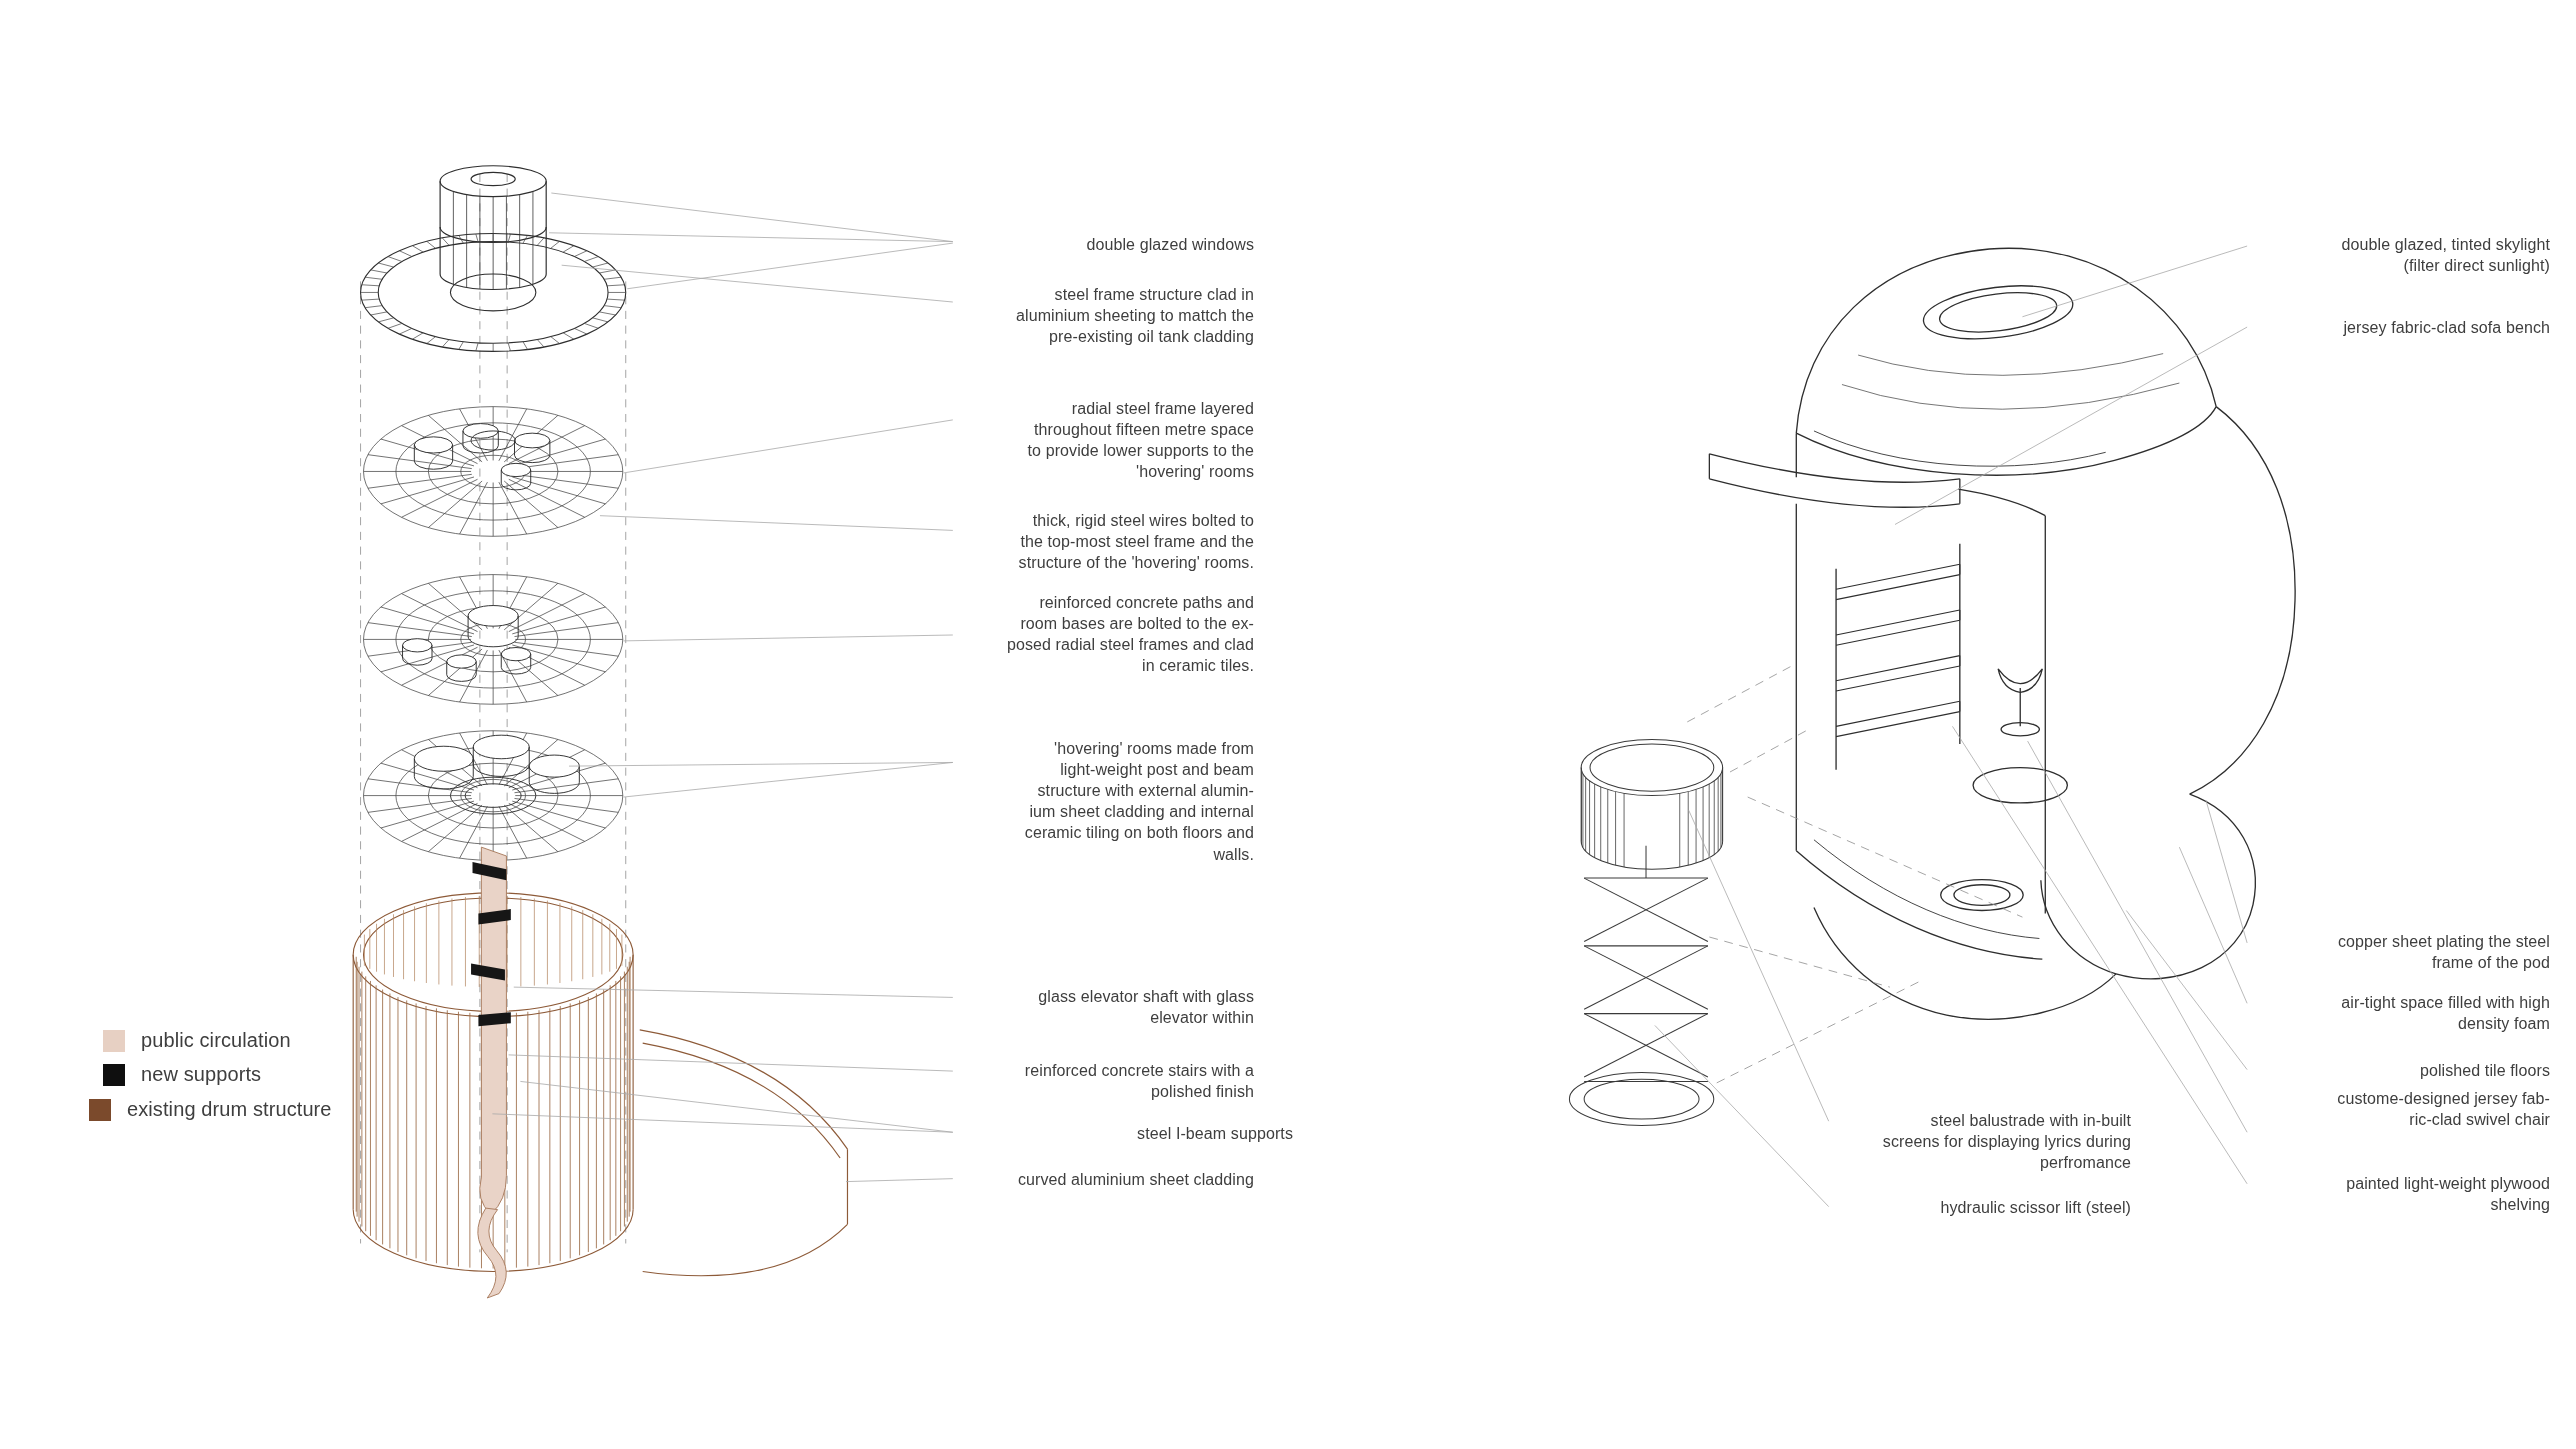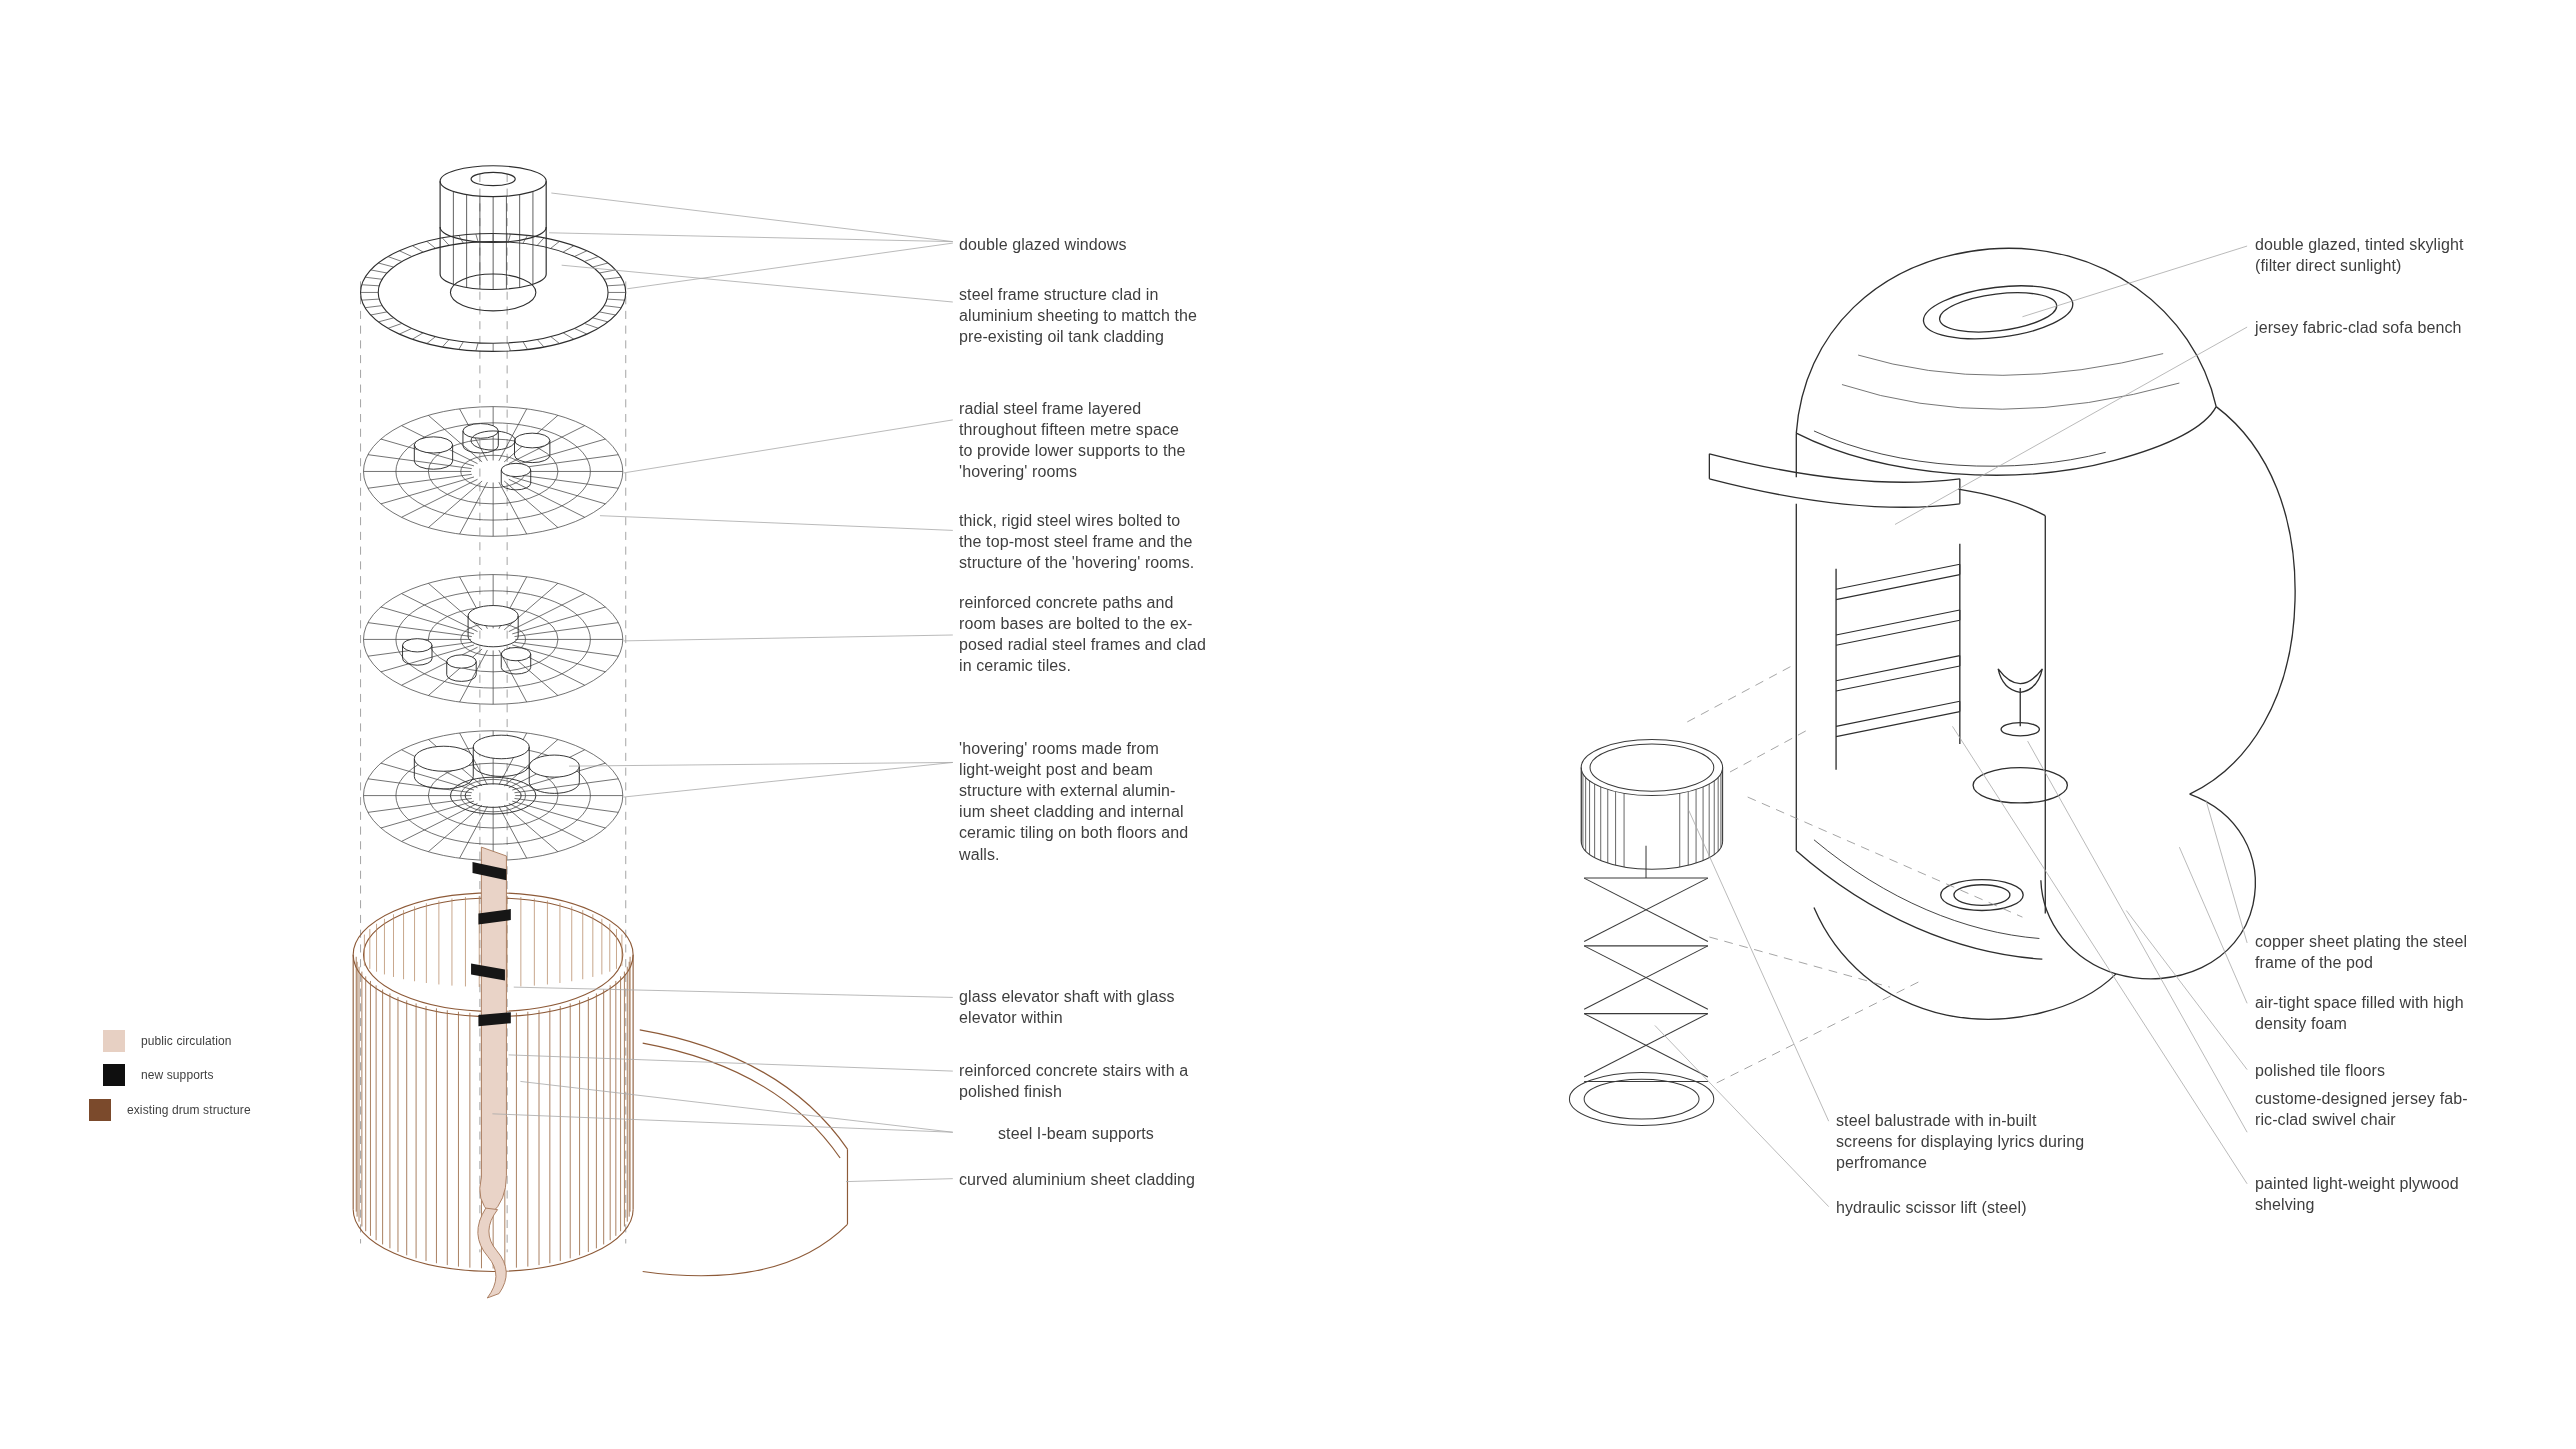--- a/index.html
+++ b/index.html
@@ -5,25 +5,25 @@
   html,body{margin:0;padding:0}
   body{
     width:2576px;height:1449px;position:relative;overflow:hidden;
     background:#ffffff;
     font-family:"Liberation Sans", sans-serif;
   }
   #art{position:absolute;left:0;top:0}
   .ann{
     position:absolute;width:295px;
     font-size:16px;line-height:1.32;letter-spacing:0.1px;
-    color:#3e3e3e;white-space:pre-line;
+    color:#3e3e3e;white-space:pre-line;text-align:right;
   }
   .legend-row{position:absolute;display:flex;align-items:center;gap:16px;height:23.6px}
   .swatch{width:22px;height:22px;display:inline-block}
-  .legend-label{font-size:12px;color:#3e3e3e;letter-spacing:0.1px}
+  .legend-label{font-size:20px;color:#3e3e3e;letter-spacing:0.1px}
 </style>
 </head>
 <body>
 
 <svg id="art" width="2576" height="1449" viewBox="0 0 3496 1967">
 
   <g id="left-axo">
 
     <g id="guides" stroke="#8f8f8f" stroke-width="1.1" stroke-dasharray="11 9" fill="none">
       <line x1="489" y1="382" x2="489" y2="1688"></line>

